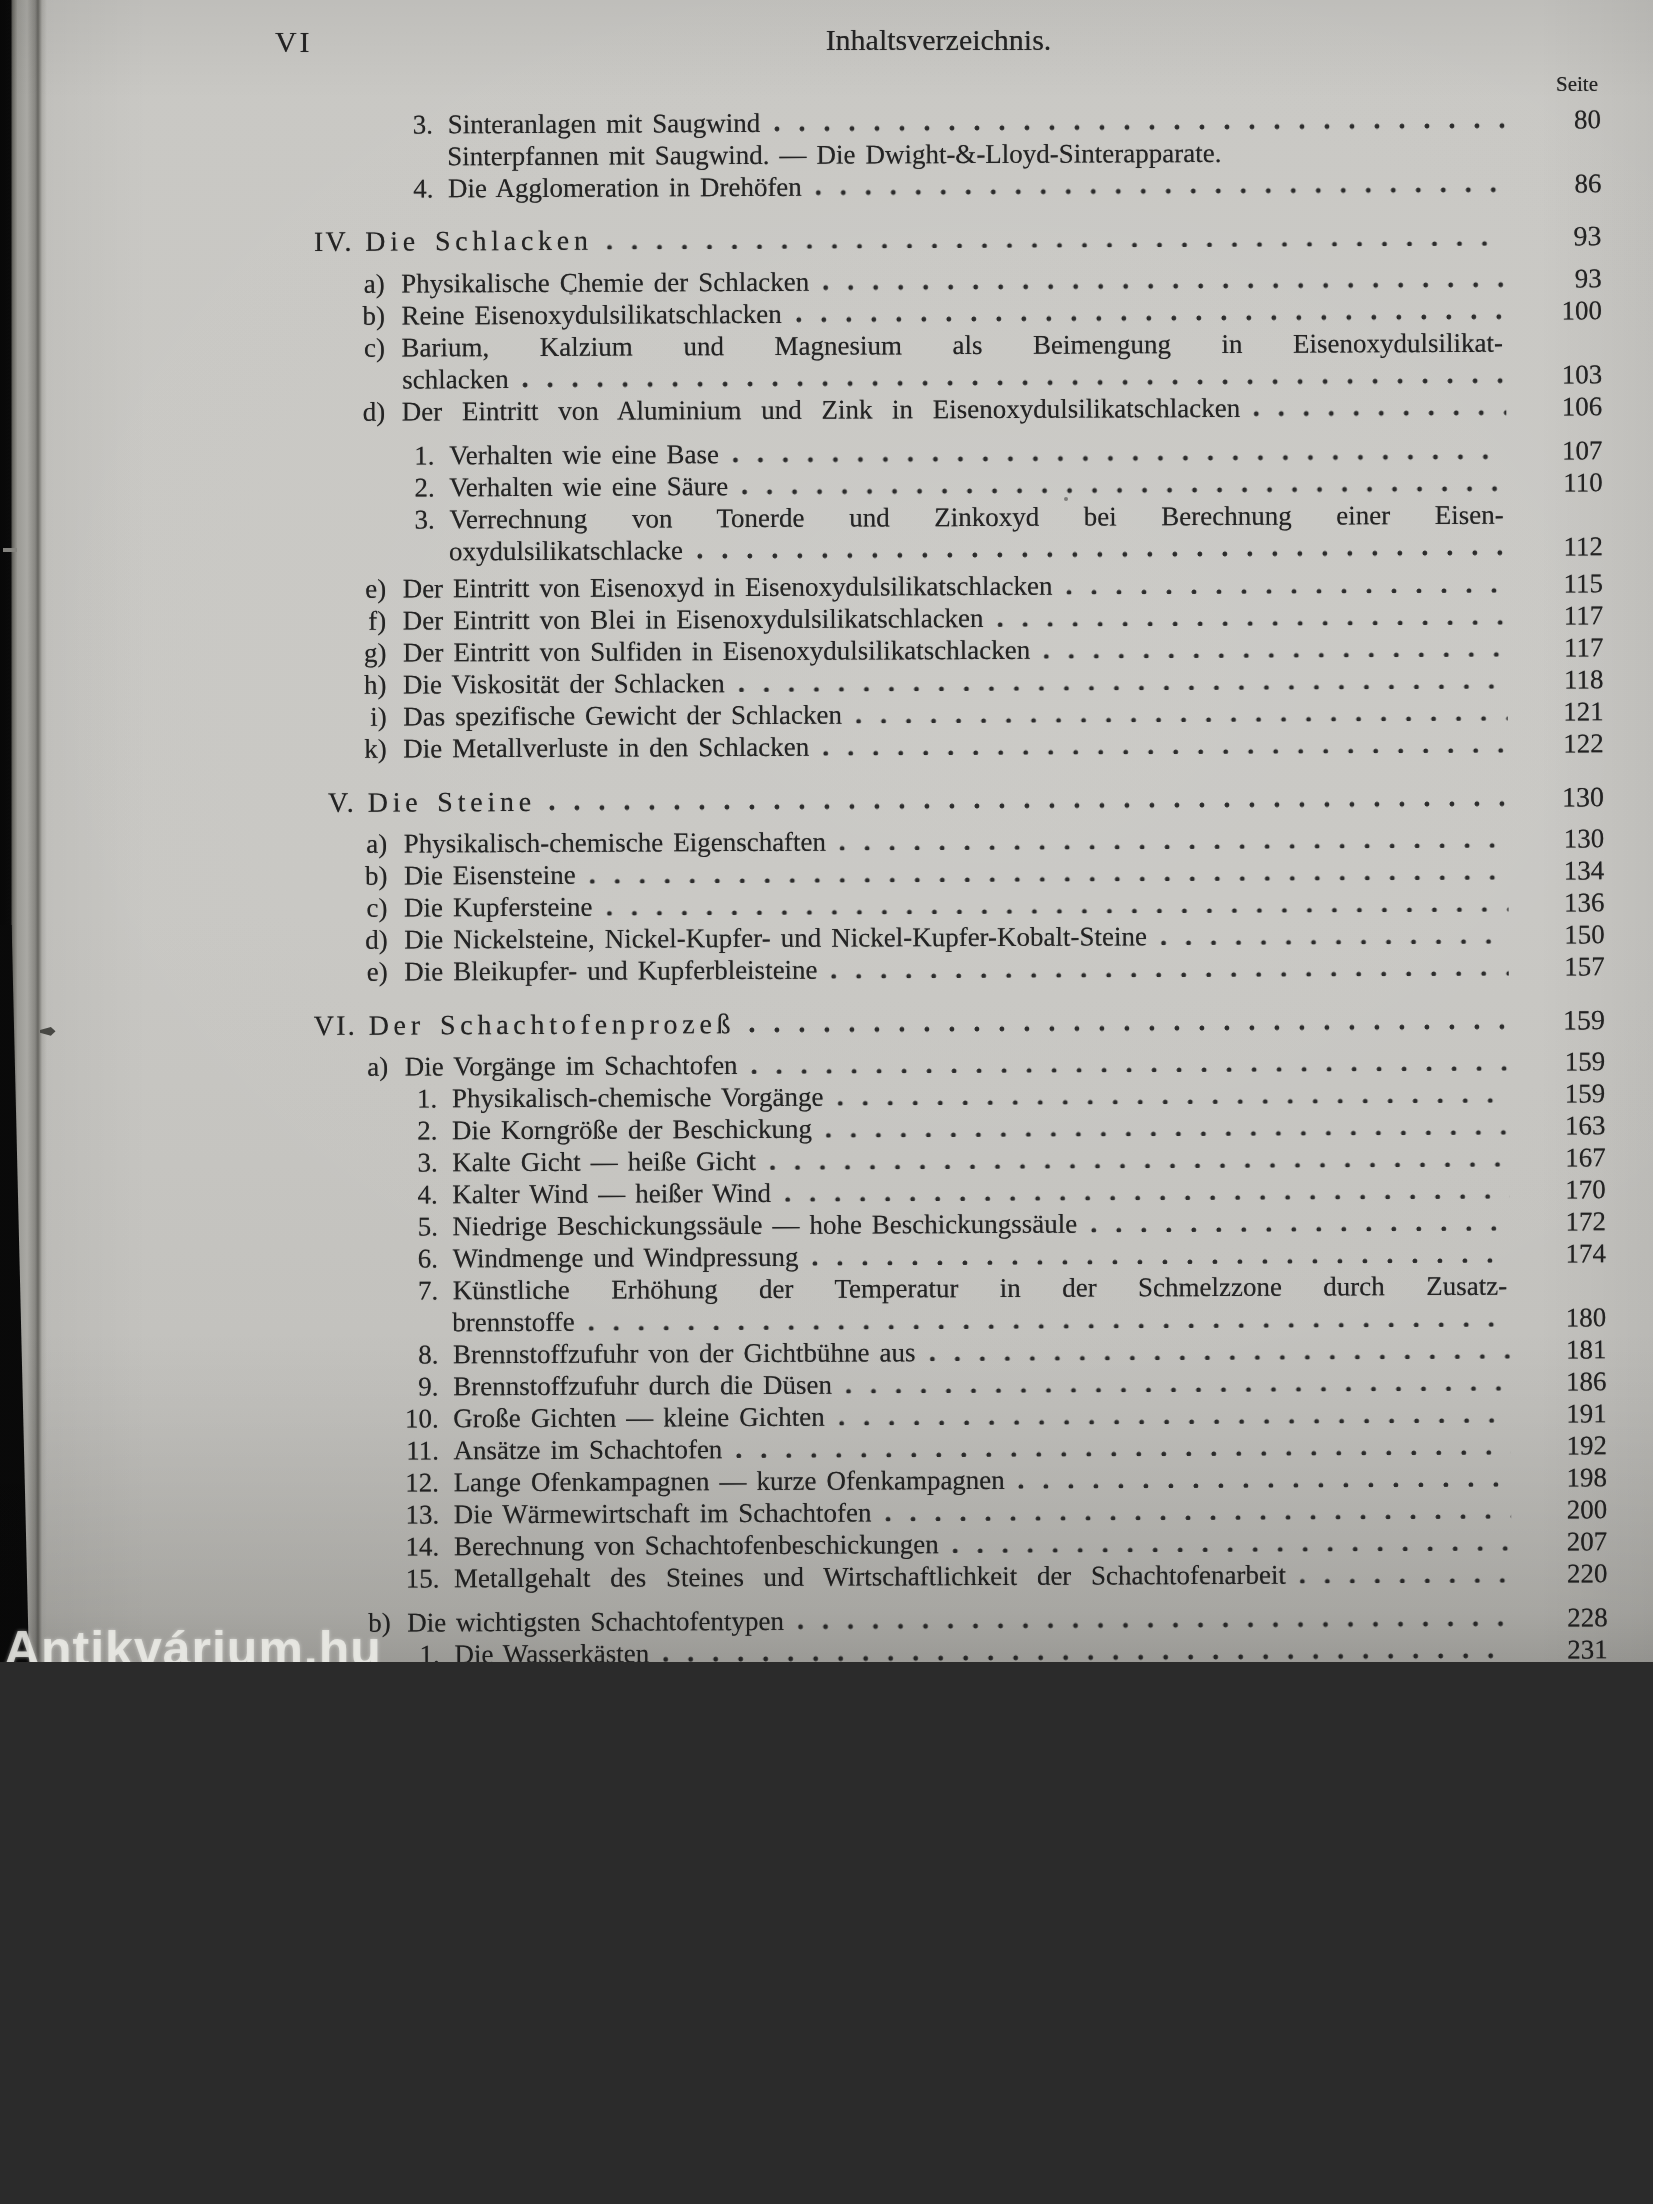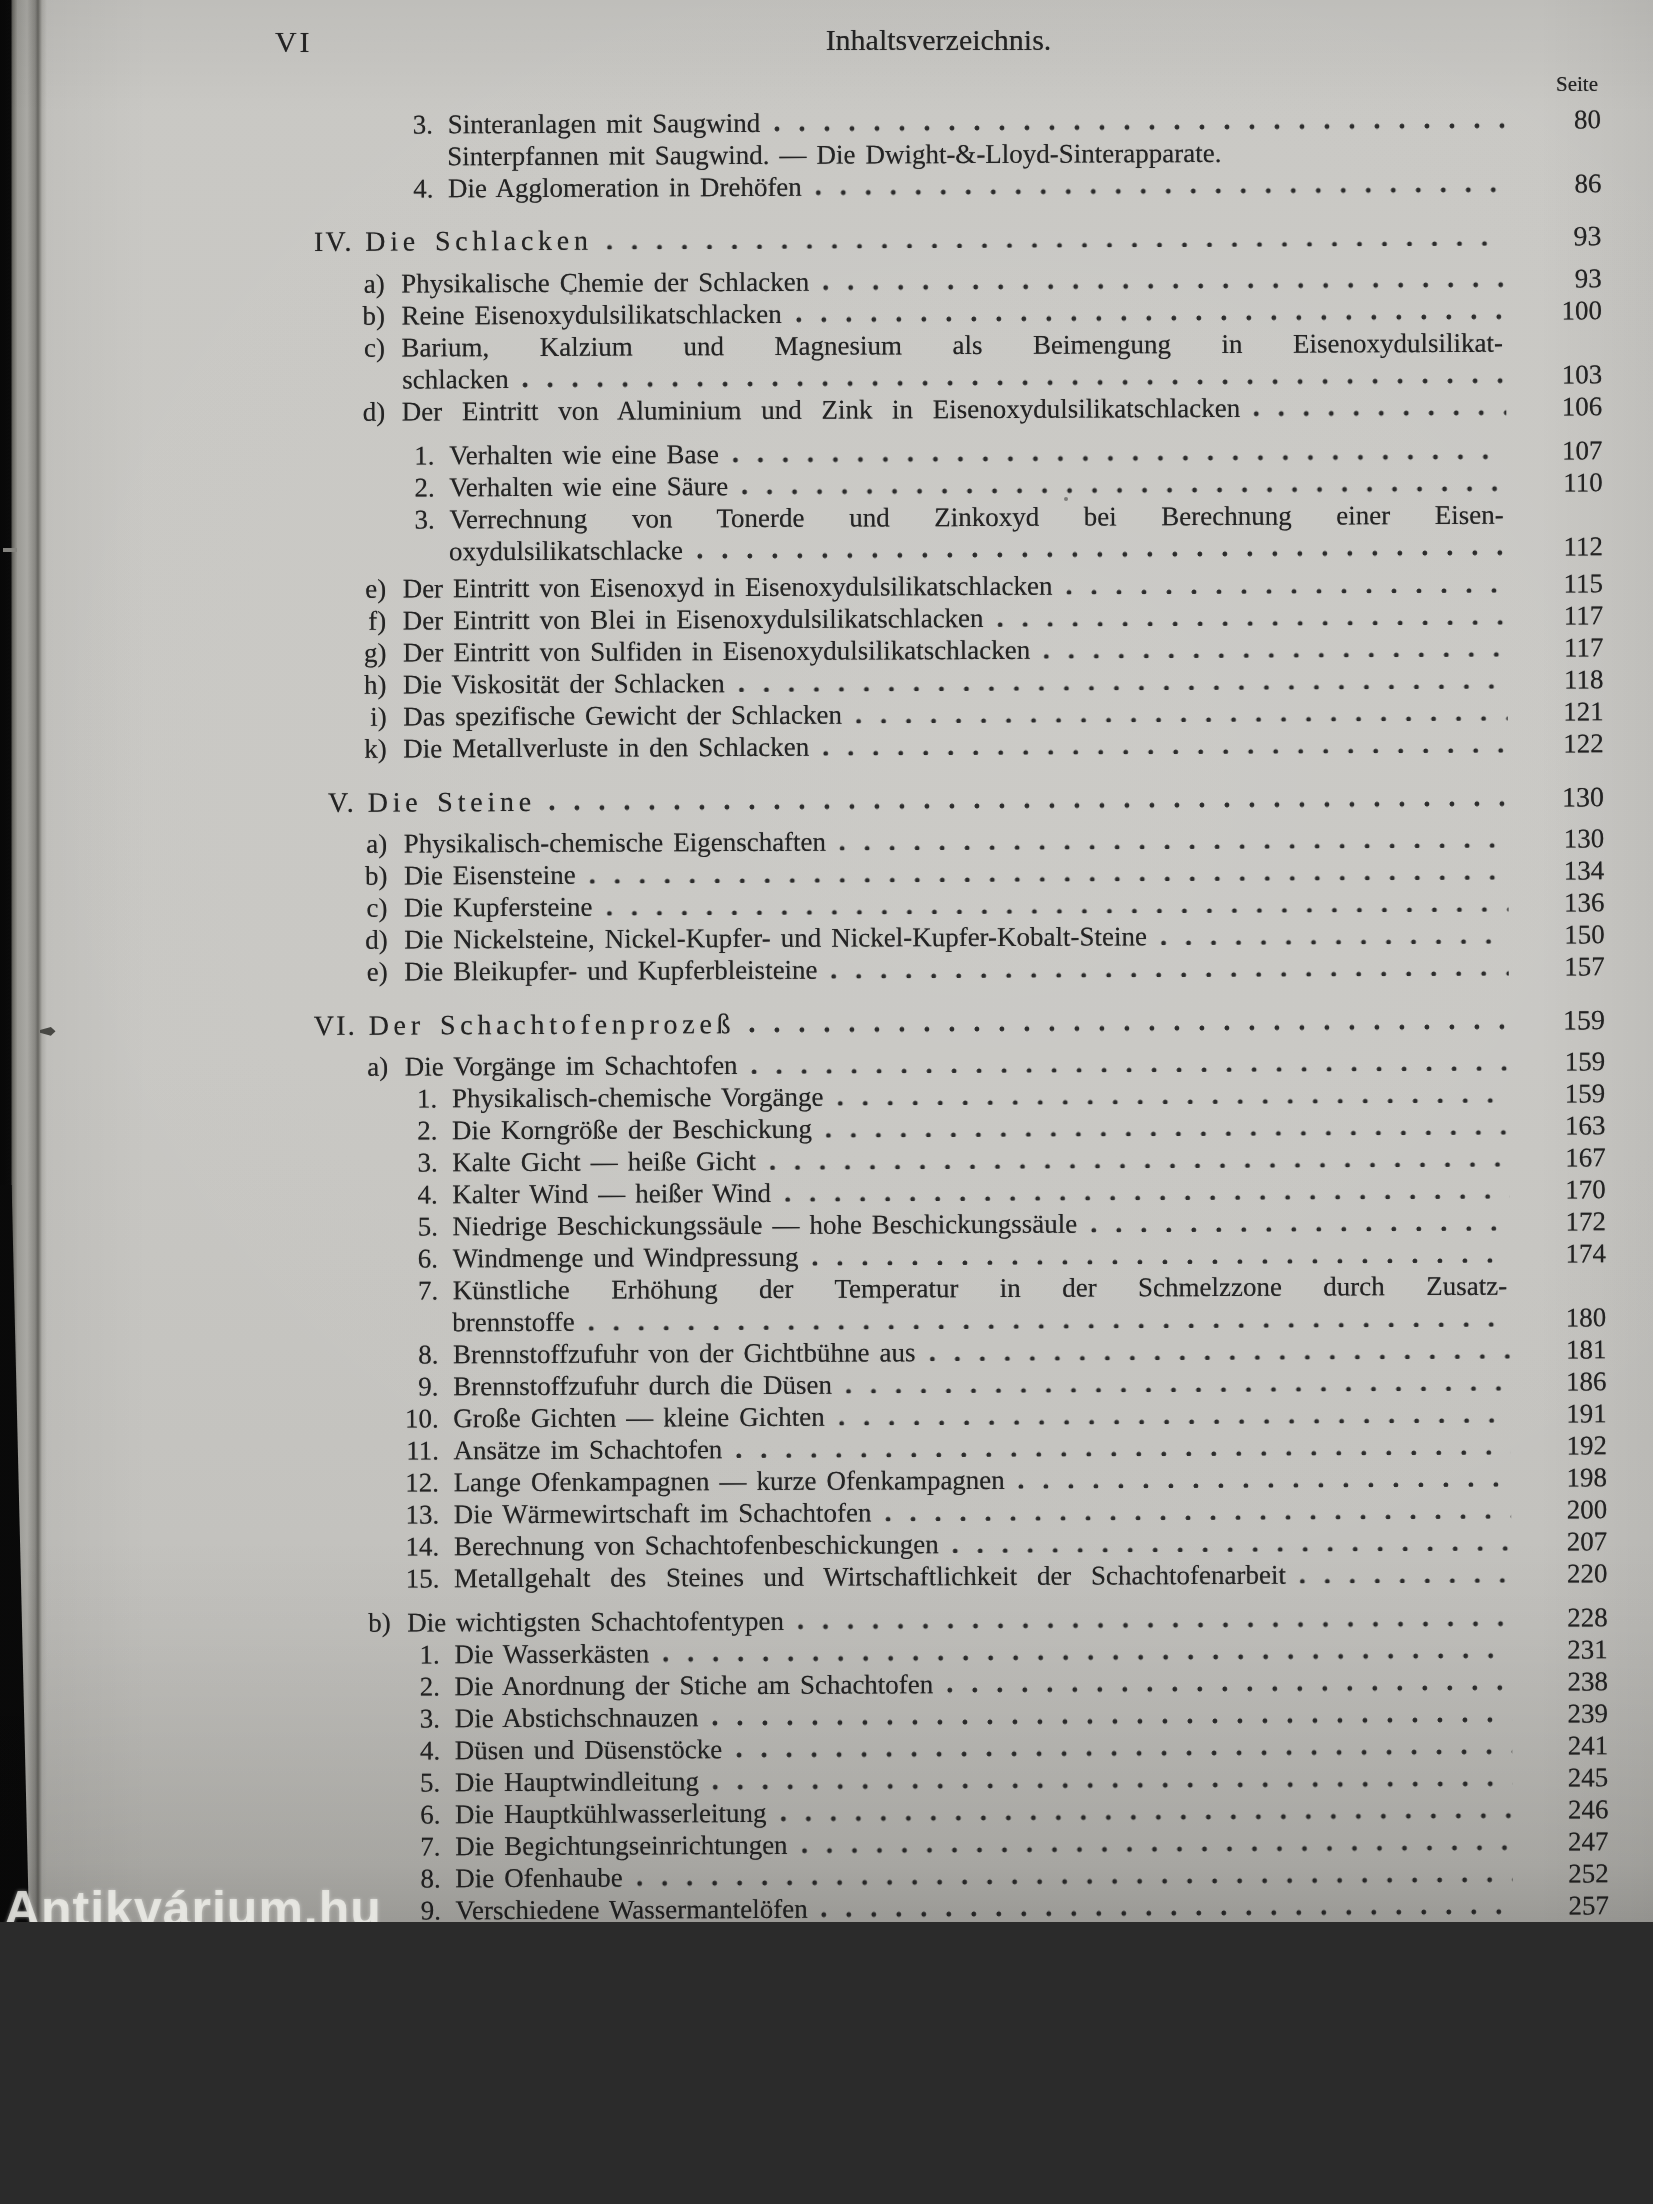--- a/index.html
+++ b/index.html
@@ -1,17 +1,17 @@
 <!DOCTYPE html>
 <html><head>
 <meta charset="utf-8">
 <style>
   html,body{margin:0;padding:0;background:#2b2b2b;}
   .scan{
-    position:relative; width:1654px; height:1922px; overflow:hidden;
+    position:relative; width:1654px; height:1662px; overflow:hidden;
     background:
       radial-gradient(120% 90% at 60% 40%, rgba(255,255,255,0.06), rgba(0,0,0,0) 55%),
       linear-gradient(180deg,#c9c8c4 0%,#c8c7c3 55%,#c2c1bd 85%,#b8b7b2 100%);
     font-family:"Liberation Serif","DejaVu Serif",serif;
     color:#242424;
   }
   .spine{
     position:absolute; left:0; top:0; bottom:0; width:47px; z-index:3;
     background:linear-gradient(90deg,
       #080808 0px,#0b0b0b 10.7px,#6f6e68 12.6px,#a3a29d 17.5px,#b2b1ac 27px,

